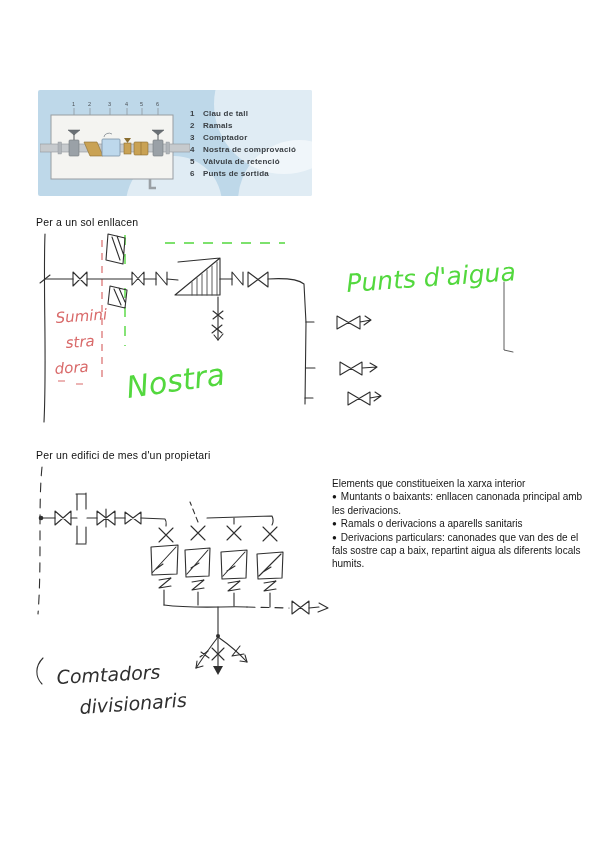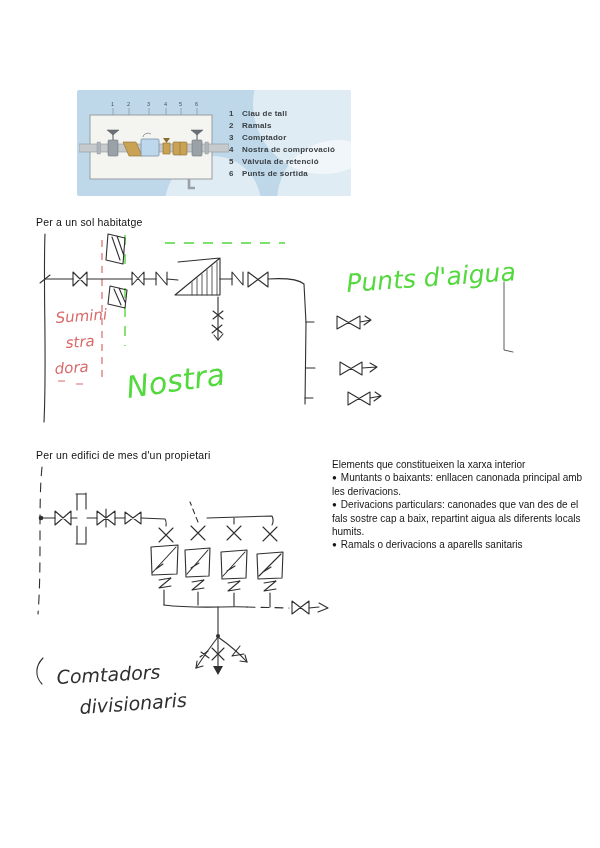--- a/index.html
+++ b/index.html
@@ -1,21 +1,21 @@
 <!DOCTYPE html>
 <html><head>
 <meta charset="utf-8">
 <style>
   html,body{margin:0;padding:0;background:#fff;}
   .page{position:relative;width:600px;height:848px;background:#ffffff;
         font-family:"Liberation Sans",sans-serif;overflow:hidden;}
 
   
   .figure-panel{position:absolute;left:38px;top:90px;width:274px;height:106px;
-                background:#bed8e9;border-radius:2px;overflow:hidden;margin-left:39px;}
+                background:#bed8e9;border-radius:2px;overflow:hidden;}
   .bg-circle{position:absolute;border-radius:50%;background:rgba(255,255,255,0.52);}
   .fc1{width:140px;height:140px;left:176px;top:-56px;}
   .fc2{width:122px;height:122px;left:200px;top:50px;}
   .fc3{width:96px;height:96px;left:88px;top:66px;}
   .figure-drawing{position:absolute;left:2px;top:5px;}
   .legend{position:absolute;left:152px;top:15px;}
   .legend-row{height:12px;line-height:12px;white-space:nowrap;}
   .legend-num{display:inline-block;width:13px;font-size:8px;font-weight:bold;color:#3b4045;}
   .legend-label{font-size:8px;font-weight:bold;color:#3b4045;letter-spacing:.2px;}
 
@@ -31,21 +31,21 @@
   .ink{stroke:#2f2f2f;stroke-width:1.1;fill:none;stroke-linecap:round;stroke-linejoin:round;}
   .ink-thin{stroke:#4a4a4a;stroke-width:0.9;fill:none;stroke-linecap:round;}
   .red-dash{stroke:#d96b6b;stroke-width:1.2;fill:none;stroke-dasharray:7 6;}
   .green-dash{stroke:#53d83e;stroke-width:1.4;fill:none;stroke-dasharray:10 9;}
   .hw{font-family:"DejaVu Sans",sans-serif;font-style:italic;}
   .hw-green{fill:#53d83e;}
   .hw-red{fill:#d96b6b;}
   .hw-ink{fill:#2f2f2f;}
 
   
-  .info-block{position:absolute;left:332px;top:458px;width:254px;
+  .info-block{position:absolute;left:332px;top:477px;width:254px;
               font-size:10px;line-height:13.4px;color:#161616;}
   .info-title{margin:0 0 0 0;}
   .info-item .bullet{font-size:8px;margin-right:4px;vertical-align:1px;}
 </style>
 </head>
 <body>
 
 <div class="page">
 
   <div class="figure-panel">
@@ -109,21 +109,21 @@
     <div class="legend">
       <div class="legend-row"><span class="legend-num">1</span><span class="legend-label">Clau de tall</span></div>
       <div class="legend-row"><span class="legend-num">2</span><span class="legend-label">Ramals</span></div>
       <div class="legend-row"><span class="legend-num">3</span><span class="legend-label">Comptador</span></div>
       <div class="legend-row"><span class="legend-num">4</span><span class="legend-label">Nostra de comprovació</span></div>
       <div class="legend-row"><span class="legend-num">5</span><span class="legend-label">Vàlvula de retenció</span></div>
       <div class="legend-row"><span class="legend-num">6</span><span class="legend-label">Punts de sortida</span></div>
     </div>
   </div>
 
-  <div class="heading h1">Per a un sol habitatge</div>
+  <div class="heading h1">Per a un sol enllacen</div>
 
   <svg class="sketch s1" width="500" height="207" viewBox="0 0 500 207">
 
     <path class="ink" d="M15,6 C13,60 17,130 14,194"></path>
     <path class="ink" d="M10,55 L20,47"></path>
 
     <path class="red-dash" d="M72,12 V150"></path>
     <path class="red-dash" d="M28,153 h10 M46,156 h7"></path>
 
     <path class="green-dash" d="M95,7 V36 M95,60 V118"></path>
@@ -245,17 +245,17 @@
     </g>
 
     <path class="ink" d="M18,196 C10,204 10,215 17,222"></path>
     <text class="hw hw-ink" x="32" y="222" font-size="19" transform="rotate(-3 32 222)">Comtadors</text>
     <text class="hw hw-ink" x="55" y="252" font-size="19" transform="rotate(-4 55 252)">divisionaris</text>
   </svg>
 
   <div class="info-block">
     <div class="info-title">Elements que constitueixen la xarxa interior</div>
     <div class="info-item"><span class="bullet">●</span><span>Muntants o baixants: enllacen canonada principal amb les derivacions.</span></div>
+    <div class="info-item"><span class="bullet">●</span><span>Ramals o derivacions a aparells sanitaris</span></div>
     <div class="info-item"><span class="bullet">●</span><span>Derivacions particulars: canonades que van des de el fals sostre cap a baix, repartint aigua als diferents locals humits.</span></div>
-    <div class="info-item"><span class="bullet">●</span><span>Ramals o derivacions a aparells sanitaris</span></div>
   </div>
 
 </div>
 
 </body></html>

